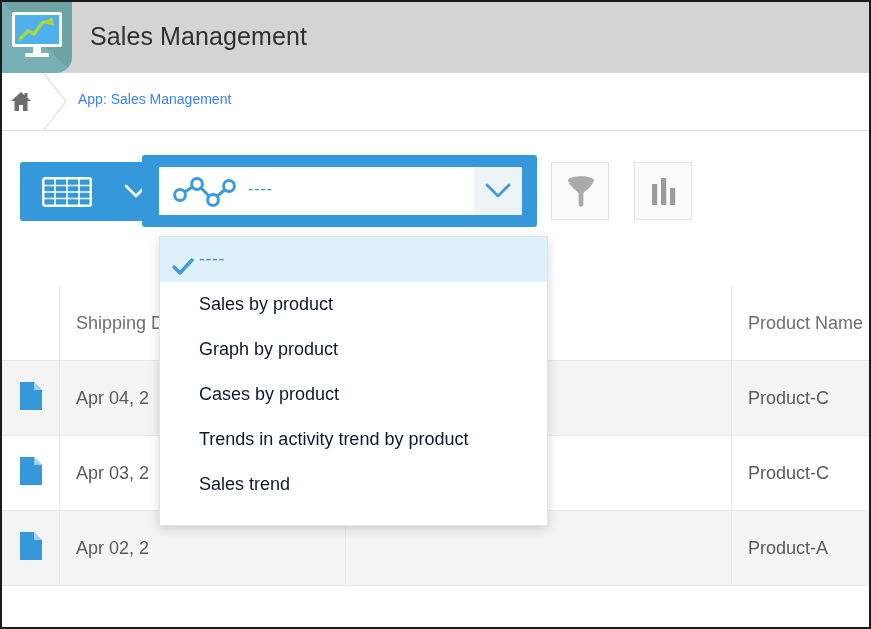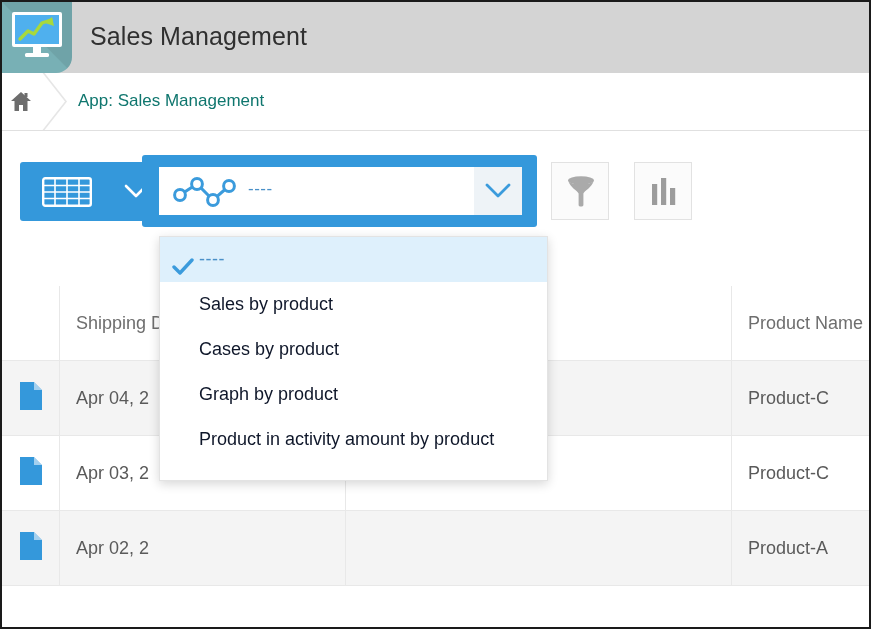--- a/index.html
+++ b/index.html
@@ -78,22 +78,22 @@
   }
   .bc-sep {
     position: absolute;
     left: 38px; top: 0;
     width: 34px; height: 57px;
   }
   .bc-sep svg { display: block; }
   .bc-text {
     position: absolute;
     left: 76px; top: 18px;
-    font-size: 17px;
-    color: #0f766e;
+    font-size: 14px;
+    color: #3b82f6;
     white-space: nowrap;
   }
 
   
   .toolbar {
     position: absolute;
     left: 0; top: 129px;
     width: 871px;
     height: 155px;
   }
@@ -392,28 +392,31 @@
         </svg>
       </span>
       <span class="lbl">----</span>
     </div>
 
     <div class="dd-item">
       <span class="lbl">Sales by product</span>
     </div>
 
     <div class="dd-item">
+      <span class="lbl">Graph by product</span>
+    </div>
+
+    <div class="dd-item">
       <span class="lbl">Cases by product</span>
     </div>
 
     <div class="dd-item">
-      <span class="lbl">Graph by product</span>
+      <span class="lbl">Trends in activity trend by product</span>
     </div>
 
     <div class="dd-item">
-      <span class="lbl">Product in activity amount by product</span>
-    </div>
-
+      <span class="lbl">Sales trend</span>
+    </div>
 
 
   </div>
 
 </div>
 
 </body></html>

